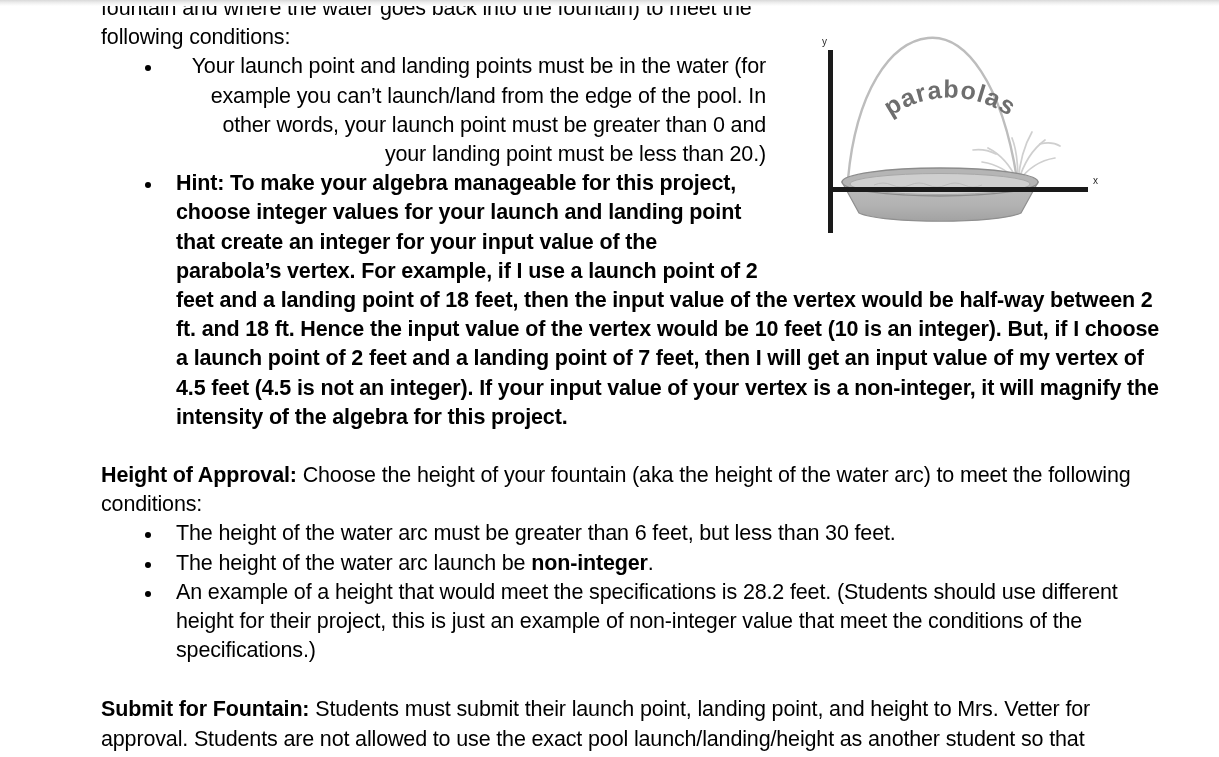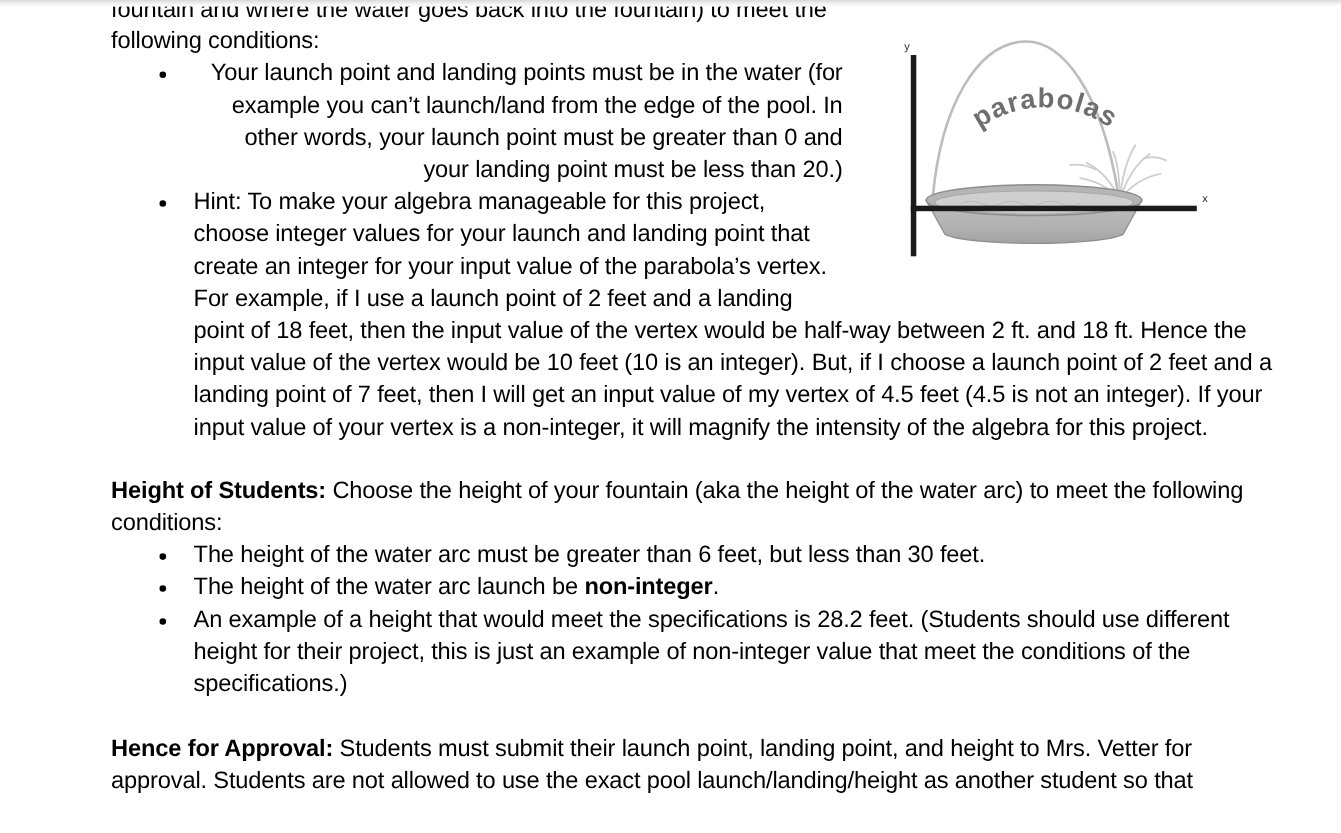--- a/index.html
+++ b/index.html
@@ -151,47 +151,47 @@
 
   <div class="doc-text">
 
     <p class="para narrow">fountain and where the water goes back into the fountain) to meet the following conditions:</p>
 
     <ul class="bullets">
       <li class="w-narrow">
         <span class="dot"></span>
         <span>Your launch point and landing points must be in the water (for example you can’t launch/land from the edge of the pool. In other words, your launch point must be greater than 0 and your landing point must be less than 20.)</span>
       </li>
-      <li class="w-full" style="width:995px;">
+      <li class="w-full" style="width:995px;font-weight:bold;">
         <div style="float: right; width: 410px; height: 88px;"></div><span class="dot"></span>
         <span style="" id="hint-first">Hint: To make your algebra manageable for this project, choose integer values for your launch and landing point that create an integer for your input value of the parabola’s vertex. For example, if I use a launch point of 2 feet and a landing point of 18 feet, then the input value of the vertex would be half-way between 2 ft. and 18 ft. Hence the input value of the vertex would be 10 feet (10 is an integer). But, if I choose a launch point of 2 feet and a landing point of 7 feet, then I will get an input value of my vertex of 4.5 feet (4.5 is not an integer). If your input value of your vertex is a non-integer, it will magnify the intensity of the algebra for this project.</span>
       </li>
     </ul>
 
     <div class="gap-md"></div>
 
     <p class="para full">
-      <span class="bold">Height of Students:</span><span> Choose the height of your fountain (aka the height of the water arc) to meet the following conditions:</span>
+      <span class="bold">Height of Approval:</span><span> Choose the height of your fountain (aka the height of the water arc) to meet the following conditions:</span>
     </p>
 
     <ul class="bullets">
       <li class="w-full">
         <span class="dot"></span>
         <span>The height of the water arc must be greater than 6 feet, but less than 30 feet.</span>
       </li>
       <li class="w-full">
         <span class="dot"></span>
         <span>The height of the water arc launch be </span><span class="bold">non-integer</span><span>.</span>
       </li>
       <li class="w-full">
         <span class="dot"></span>
         <span>An example of a height that would meet the specifications is 28.2 feet. (Students should use different height for their project, this is just an example of non-integer value that meet the conditions of the specifications.)</span>
       </li>
     </ul>
 
     <div class="gap-lg"></div>
 
     <p class="para full">
-      <span class="bold">Hence for Approval:</span><span> Students must submit their launch point, landing point, and height to Mrs. Vetter for approval. Students are not allowed to use the exact pool launch/landing/height as another student so that</span>
+      <span class="bold">Submit for Fountain:</span><span> Students must submit their launch point, landing point, and height to Mrs. Vetter for approval. Students are not allowed to use the exact pool launch/landing/height as another student so that</span>
     </p>
 
   </div>
 </div>
 
 </body></html>

